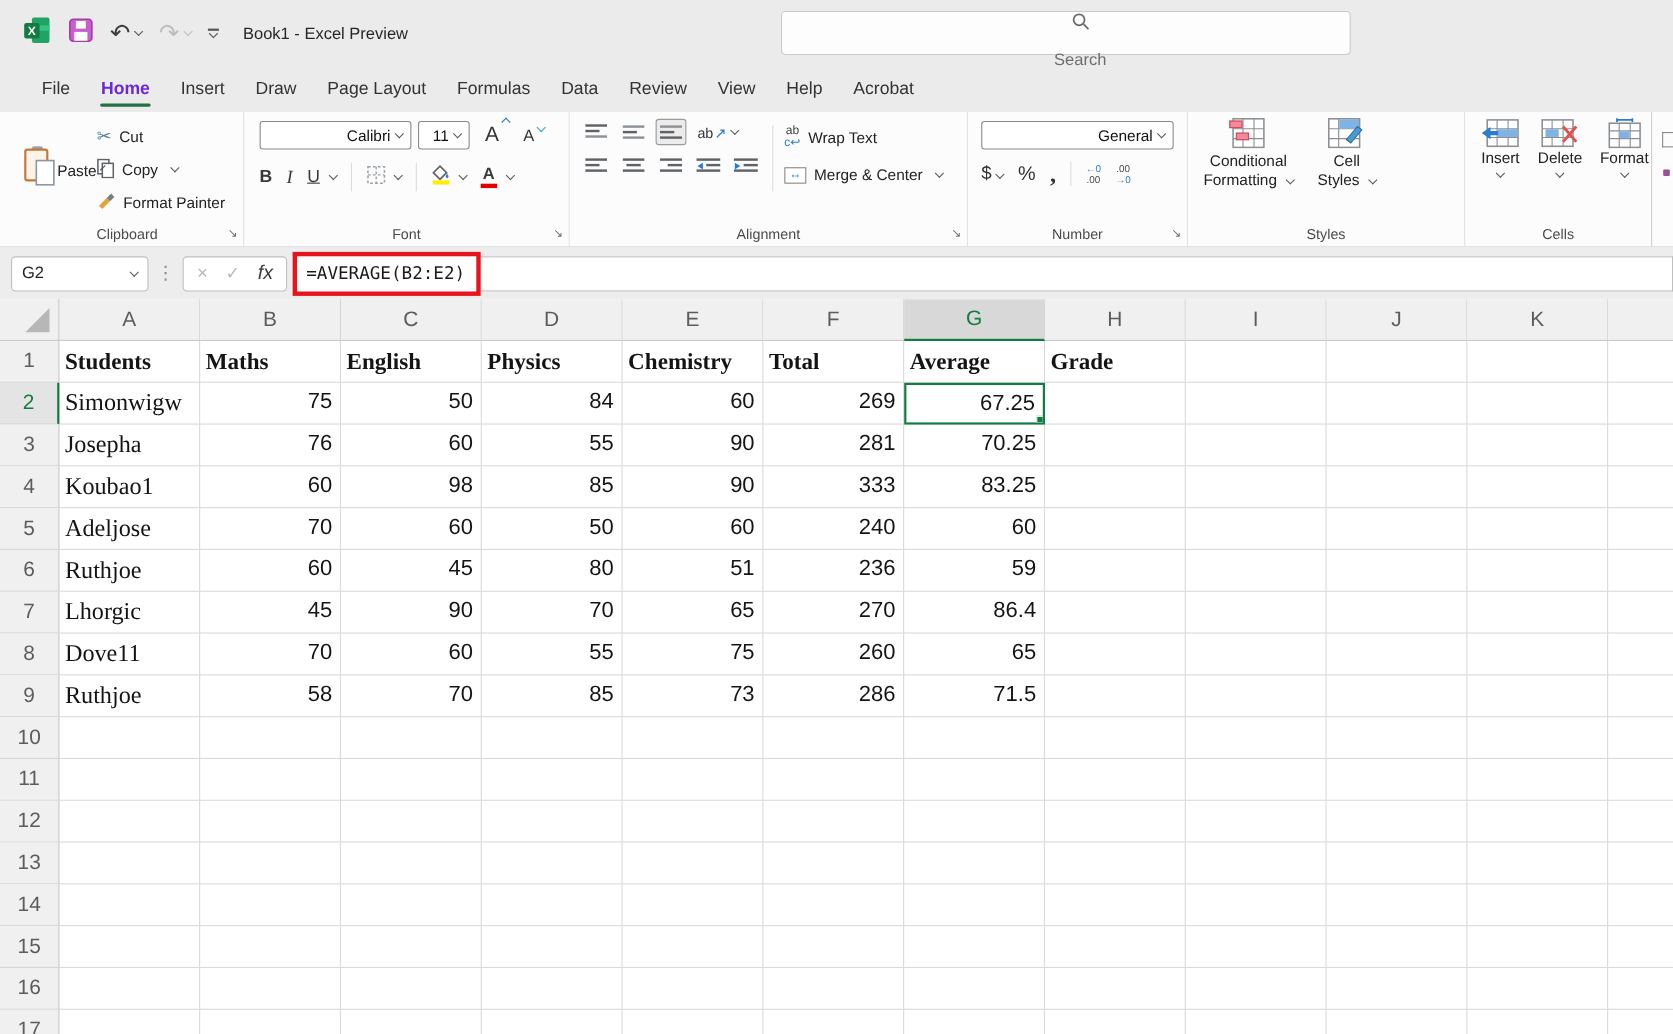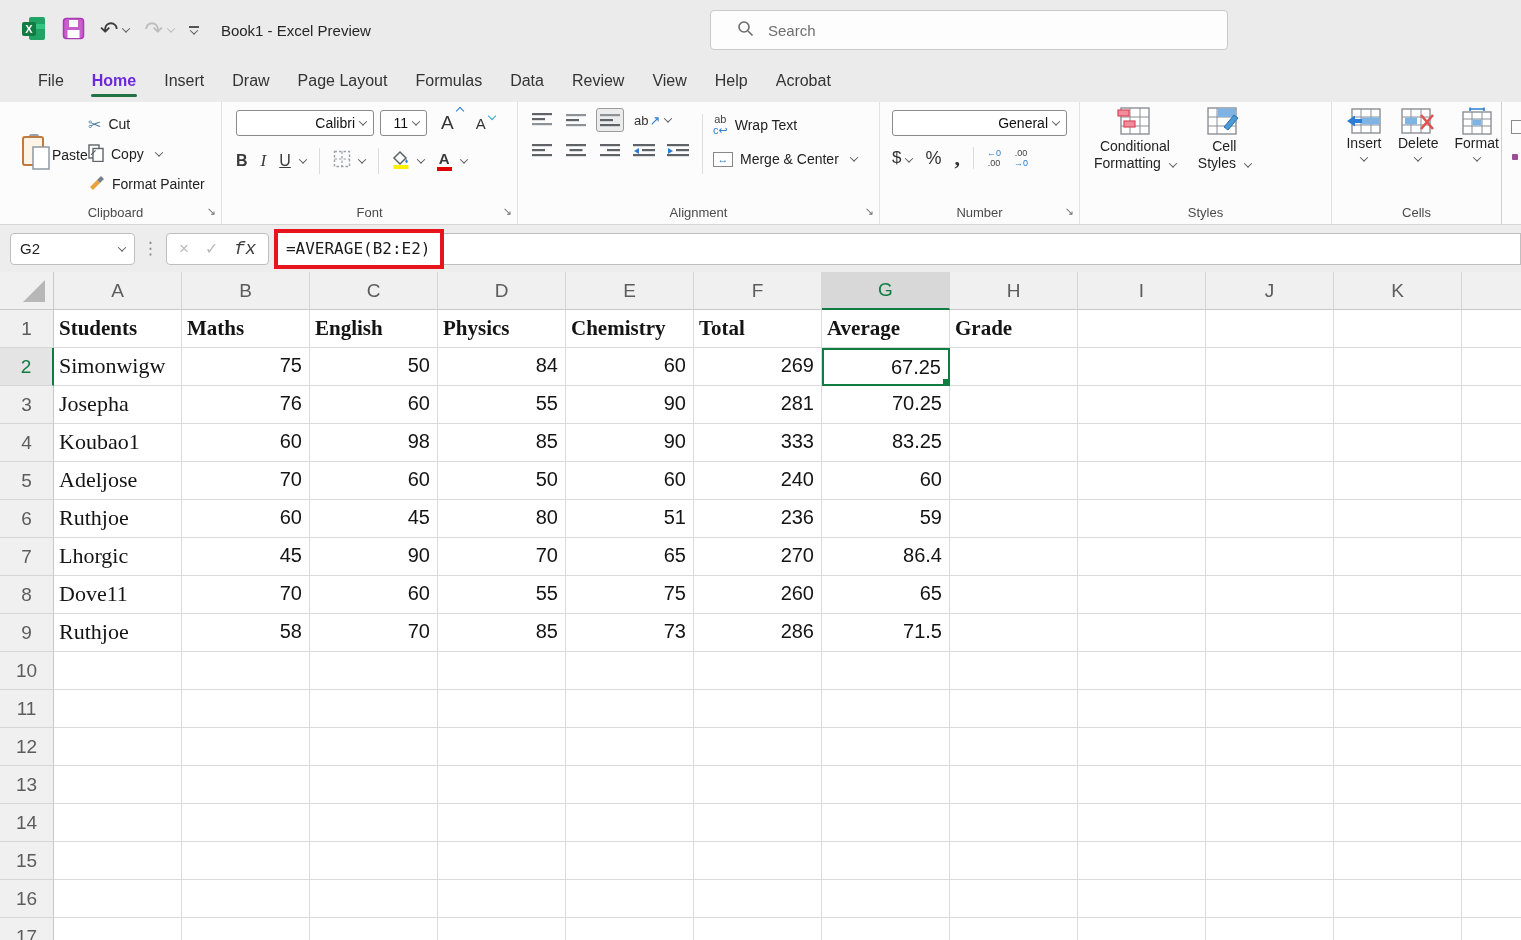--- a/index.html
+++ b/index.html
@@ -11,21 +11,21 @@
   .qat { display:flex; align-items:center; gap:15px; padding-left:20px; }
   .qat-btn { display:flex; align-items:center; cursor:pointer; }
   .undo-glyph { font-size:22px; color:#3c3c3c; line-height:1; }
   .redo-glyph { font-size:22px; color:#bdbdbd; line-height:1; }
   .chev { display:inline-block; width:6px; height:6px; border-right:1.5px solid #5a5a5a; border-bottom:1.5px solid #5a5a5a; transform:rotate(45deg) translate(-1px,-1px); margin-left:5px; }
   .chev.gray { border-color:#bdbdbd; }
   .qat-custom { display:flex; flex-direction:column; align-items:center; gap:1px; }
   .qat-custom .bar { width:10px; height:2px; background:#555; }
   .doc-title { margin-left:22px; font-size:15px; color:#262626; }
   .search-box { position:absolute; left:710px; top:10px; width:518px; height:40px; background:#fdfdfd;
-    border:1px solid #c9c9c9; border-radius:4px; display:flex; align-items:center; padding-left:26px; gap:14px; }
+    border:1px solid #c9c9c9; border-radius:4px; display:flex; align-items:center; padding-left:26px; gap:14px;flex-direction:column; }
   .search-box span { font-size:15px; color:#6e6e6e; }
 
   
   .menubar { height:42px; background:#ebebeb; display:flex; align-items:center; padding-left:24px; }
   .mtab { padding:0 14px; font-size:16px; color:#333; height:100%; display:flex; align-items:center; position:relative; cursor:pointer; }
   .mtab.active { font-weight:bold; color:#6d28d9; }
   .mtab.active::after { content:""; position:absolute; left:13px; right:13px; bottom:5px; height:3px; background:#217346; border-radius:2px; }
 
   
   .ribbon { height:123px; background:#fcfcfc; border-bottom:1px solid #d5d5d5; display:flex; padding-left:10px; }
@@ -106,21 +106,21 @@
   .frag1 { position:absolute; left:9px; top:18px; width:10px; height:14px; border-left:1.5px solid #8a8a8a; border-top:1.5px solid #8a8a8a; border-bottom:1.5px solid #8a8a8a; }
   .frag2 { position:absolute; left:10px; top:52px; width:6px; height:6px; background:#9b4f96; border-radius:1px; }
 
   
   .formula-row { height:47px; background:#ededed; display:flex; align-items:center; padding-left:10px; position:relative; }
   .namebox { width:125px; height:32px; background:#fff; border:1px solid #bfbfbf; border-radius:4px; display:flex; align-items:center; justify-content:space-between; padding:0 9px; font-size:15px; color:#222; cursor:pointer; }
   .dots { color:#8a8a8a; font-size:17px; margin:0 7px; }
   .fx-capsule { height:32px; background:#fff; border:1px solid #bfbfbf; border-radius:4px; display:flex; align-items:center; gap:16px; padding:0 12px; }
   .fx-x { color:#b9b9b9; font-size:17px; cursor:pointer; }
   .fx-ck { color:#b9b9b9; font-size:16px; cursor:pointer; }
-  .fx-fx { font-family:Liberation Mono, monospace; font-style:italic; font-size:18px; color:#3d3d3d; cursor:pointer; }
+  .fx-fx { font-family:Liberation Sans, sans-serif; font-style:italic; font-size:18px; color:#3d3d3d; cursor:pointer; }
   .formula-input { flex:1; height:32px; background:#fff; border:1px solid #bfbfbf; border-left:none; margin-left:5px; display:flex; align-items:center; }
   .red-annotation { border:4px solid #e8141d; height:40px; display:flex; align-items:center; padding:0 10px 0 8px; margin-left:0px; background:#fff; }
   .formula-text { font-family:"DejaVu Sans Mono", monospace; font-size:16px; color:#1a1a1a; white-space:nowrap; }
 
   
   .sheet { background:#fff; }
   .colhdr-row { display:flex; height:38px; }
   .corner { width:54px; height:38px; background:#f0f0f0; border-right:1px solid #c9c9c9; border-bottom:1px solid #c9c9c9; position:relative; flex-shrink:0; cursor:pointer; }
   .corner::after { content:""; position:absolute; right:8px; bottom:7px; width:0; height:0; border-left:22px solid transparent; border-bottom:22px solid #b7b7b7; }
   .colhdr { width:128px; height:38px; background:#f0f0f0; border-right:1px solid #d6d6d6; border-bottom:1px solid #c9c9c9; display:flex; align-items:center; justify-content:center; font-size:19px; color:#5c5c5c; flex-shrink:0; cursor:pointer; }

